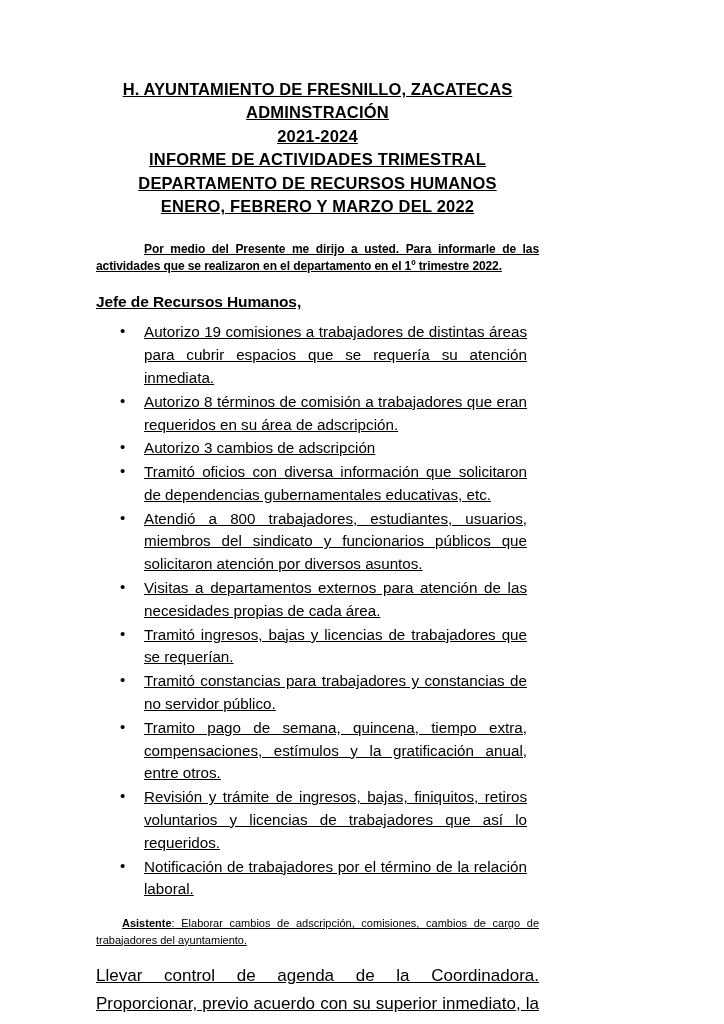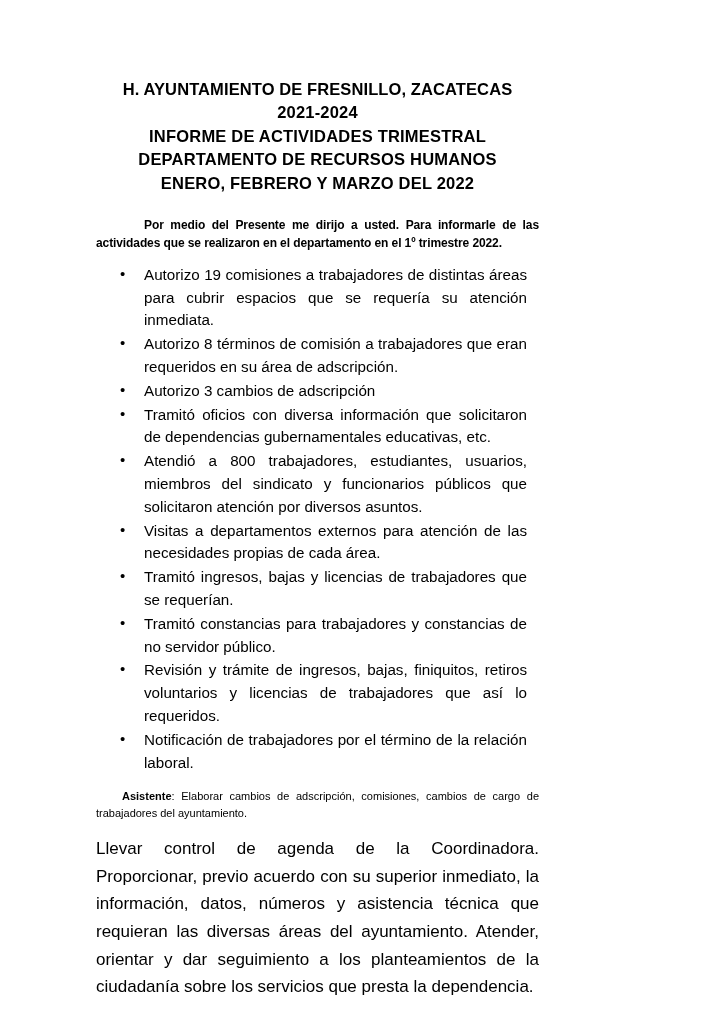--- a/index.html
+++ b/index.html
@@ -14,20 +14,21 @@
     color: #000000;
     overflow: hidden;
   }
   .page {
     position: relative;
     width: 609px;
     height: 1024px;
     background: #ffffff;
     box-sizing: border-box;
     padding: 78px 70px 4px 96px;
+    text-decoration: underline;
   }
   .doc-header {
     text-align: center;
     font-weight: bold;
     font-size: 16.5px;
     line-height: 1.42;
     letter-spacing: 0.2px;
   }
   .doc-header div {
     white-space: nowrap;
@@ -96,38 +97,41 @@
     text-align: justify;
   }
 </style>
 </head>
 <body>
 
 <div class="page">
 
   <div class="doc-header">
     <div class="header-line-1">H. AYUNTAMIENTO DE FRESNILLO, ZACATECAS</div>
+    <div>ADMINSTRACIÓN</div>
     <div>2021-2024</div>
     <div>INFORME DE ACTIVIDADES  TRIMESTRAL</div>
     <div>DEPARTAMENTO DE RECURSOS HUMANOS</div>
     <div>ENERO, FEBRERO Y MARZO DEL 2022</div>
   </div>
 
   <p class="intro"><span class="indent"></span><span>Por medio del Presente me dirijo a usted. Para informarle de las actividades que  se realizaron en el departamento en el 1º trimestre 2022.</span></p>
 
+  <div class="subtitle">Jefe de  Recursos Humanos,</div>
 
   <ul class="activities">
     <li>Autorizo 19 comisiones a trabajadores de distintas áreas para cubrir espacios que se  requería  su atención inmediata.</li>
     <li>Autorizo 8 términos de comisión a trabajadores que eran requeridos en su área de adscripción.</li>
     <li>Autorizo 3 cambios de adscripción</li>
     <li>Tramitó oficios con diversa información que solicitaron de  dependencias gubernamentales educativas, etc.</li>
     <li>Atendió a 800 trabajadores, estudiantes, usuarios, miembros del sindicato y funcionarios públicos  que solicitaron atención por diversos asuntos.</li>
     <li>Visitas a departamentos externos para atención de las necesidades propias de cada área.</li>
     <li>Tramitó ingresos, bajas y licencias de trabajadores que se requerían.</li>
     <li>Tramitó constancias para trabajadores y constancias de no servidor público.</li>
+    <li>Tramito pago de semana, quincena, tiempo extra, compensaciones, estímulos y la gratificación anual,  entre otros.</li>
     <li>Revisión y  trámite de ingresos, bajas, finiquitos, retiros voluntarios y licencias de trabajadores que así lo requeridos.</li>
     <li>Notificación de trabajadores por el término de la relación laboral.</li>
   </ul>
 
   <p class="assistant-para"><span class="indent"></span><span class="assistant-label">Asistente</span><span>:</span><span>  Elaborar cambios de adscripción, comisiones, cambios de cargo de trabajadores del ayuntamiento.</span></p>
 
   <p class="closing-para">Llevar control de agenda de la Coordinadora. Proporcionar, previo acuerdo con su superior inmediato, la información, datos, números y asistencia técnica que requieran las diversas áreas del ayuntamiento. Atender, orientar y dar seguimiento a los planteamientos de la ciudadanía sobre los servicios que presta la dependencia.</p>
 
 </div>
 

